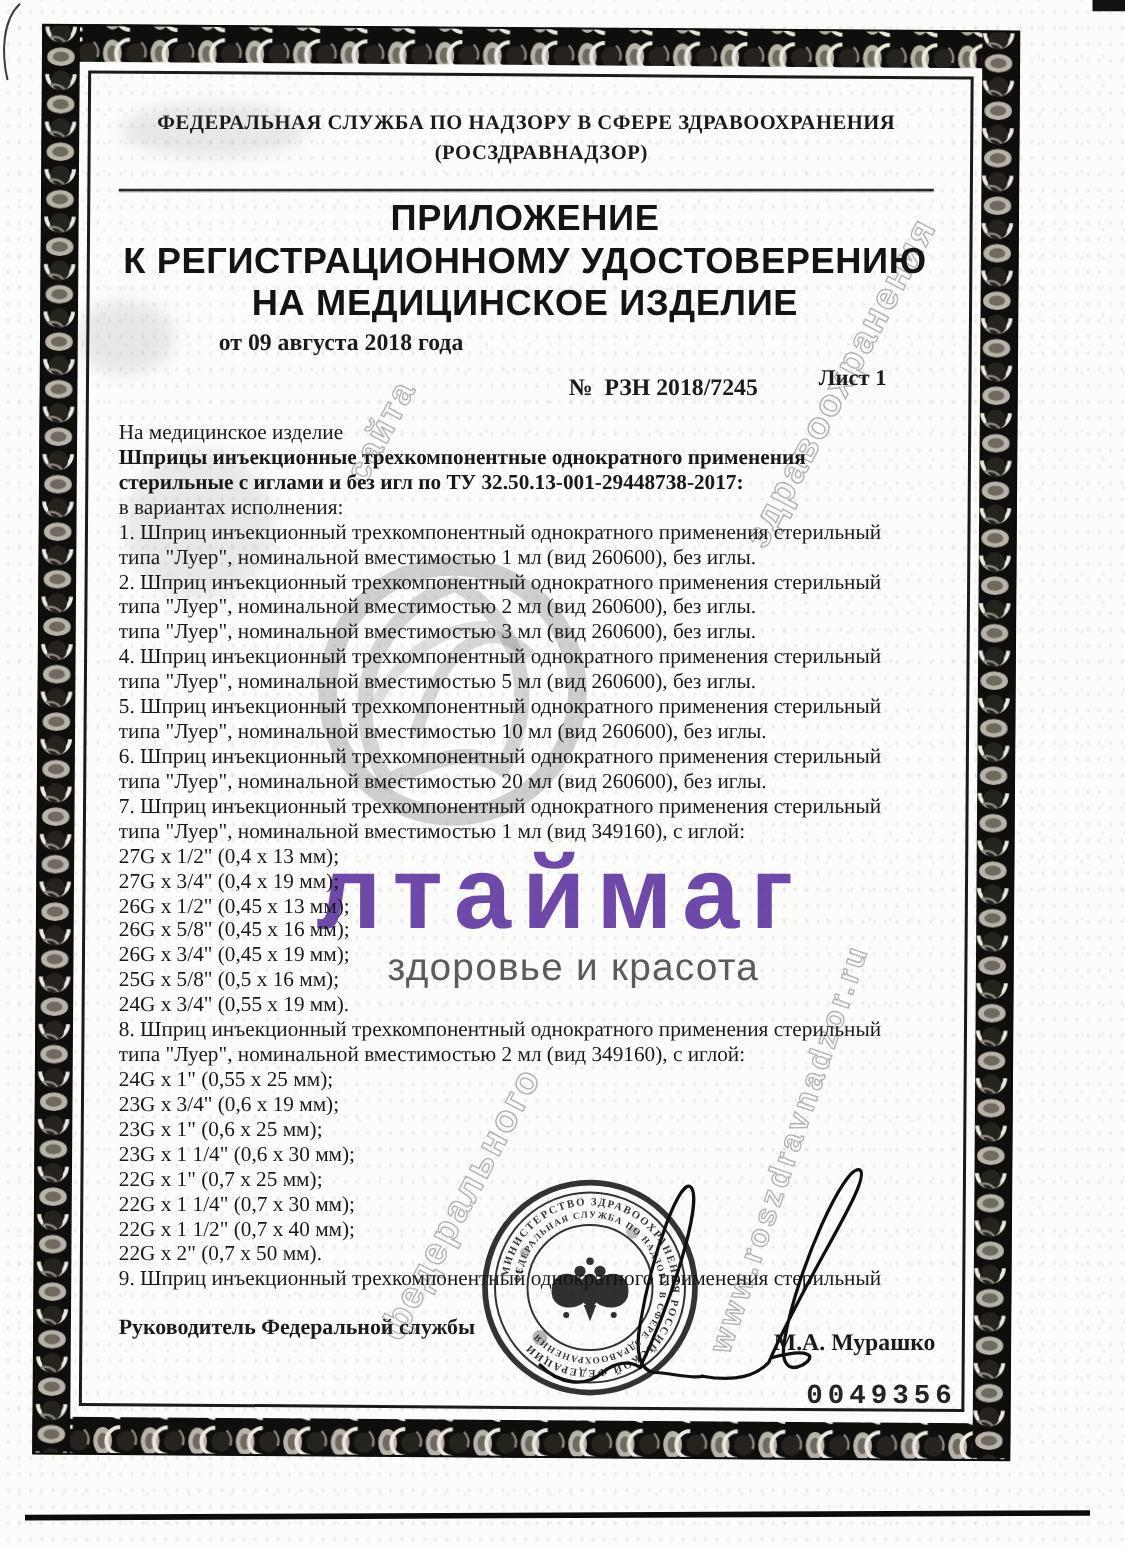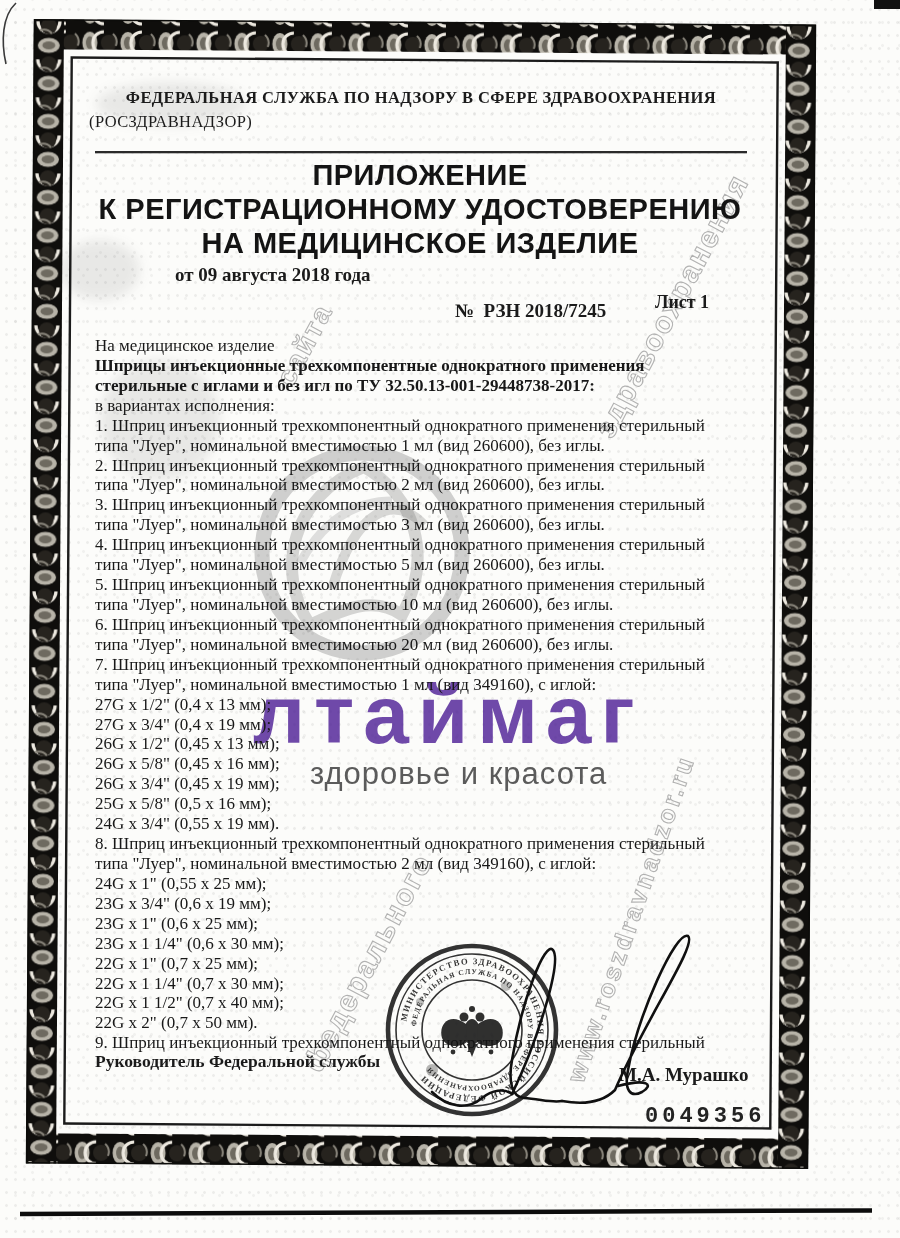--- a/index.html
+++ b/index.html
@@ -6,22 +6,22 @@
   .page{position:relative;width:900px;height:1238px;background:#fcfcfa;overflow:hidden;
         font-family:"Liberation Serif",serif;color:#1b1b1b;}
   .noise{position:absolute;inset:0;pointer-events:none;
     background-image:radial-gradient(rgba(40,40,40,.07) 1px, transparent 1.4px),
                      radial-gradient(rgba(40,40,40,.05) 1px, transparent 1.5px);
     background-size:9px 13px,17px 23px;background-position:2px 3px,7px 11px;}
   .smudge{position:absolute;border-radius:50%;filter:blur(6px);background:rgba(60,60,60,.10);pointer-events:none;}
   .layer{position:absolute;inset:0;pointer-events:none;}
   .agency{position:absolute;left:95px;top:88px;width:652px;text-align:center;
           font-weight:bold;font-size:16.5px;letter-spacing:.4px;}
-  .agency2{position:absolute;left:89px;top:112px;width:652px;
-          font-weight:normal;font-size:16.5px;letter-spacing:.4px;}
+  .agency2{position:absolute;left:107px;top:112px;width:652px;text-align:center;
+          font-weight:bold;font-size:16.5px;letter-spacing:.4px;}
   .rule{position:absolute;left:95px;top:151px;width:652px;height:2px;background:#2a2a2a;
         box-shadow:0 1px 0 rgba(0,0,0,.25);}
   .title{position:absolute;left:75px;top:158px;width:690px;text-align:center;
          font-family:"Liberation Sans",sans-serif;font-weight:700;font-size:29px;
          line-height:34px;letter-spacing:.5px;color:#141414;}
   .daterow{position:absolute;left:95px;top:264px;width:652px;height:26px;
            font-weight:bold;font-size:19px;}
   .daterow span{position:absolute;white-space:pre;}
   .date-text{left:80px;text-align:right;}
   .number-text{left:360px;margin-top:36px;}
@@ -86,21 +86,20 @@
 
   <div class="body-lines">
       <div class="bline">На медицинское изделие</div>
       <div class="bline b">Шприцы инъекционные трехкомпонентные однократного применения</div>
       <div class="bline b">стерильные с иглами и без игл по ТУ 32.50.13-001-29448738-2017:</div>
       <div class="bline">в вариантах исполнения:</div>
       <div class="bline">1. Шприц инъекционный трехкомпонентный однократного применения стерильный</div>
       <div class="bline">типа "Луер", номинальной вместимостью 1 мл (вид 260600), без иглы.</div>
       <div class="bline">2. Шприц инъекционный трехкомпонентный однократного применения стерильный</div>
       <div class="bline">типа "Луер", номинальной вместимостью 2 мл (вид 260600), без иглы.</div>
-      <div class="bline">3. Шприц инъекционный трехкомпонентный однократного применения стерильный</div>
       <div class="bline">типа "Луер", номинальной вместимостью 3 мл (вид 260600), без иглы.</div>
       <div class="bline">4. Шприц инъекционный трехкомпонентный однократного применения стерильный</div>
       <div class="bline">типа "Луер", номинальной вместимостью 5 мл (вид 260600), без иглы.</div>
       <div class="bline">5. Шприц инъекционный трехкомпонентный однократного применения стерильный</div>
       <div class="bline">типа "Луер", номинальной вместимостью 10 мл (вид 260600), без иглы.</div>
       <div class="bline">6. Шприц инъекционный трехкомпонентный однократного применения стерильный</div>
       <div class="bline">типа "Луер", номинальной вместимостью 20 мл (вид 260600), без иглы.</div>
       <div class="bline">7. Шприц инъекционный трехкомпонентный однократного применения стерильный</div>
       <div class="bline">типа "Луер", номинальной вместимостью 1 мл (вид 349160), с иглой:</div>
       <div class="bline">27G x 1/2" (0,4 x 13 мм);</div>

